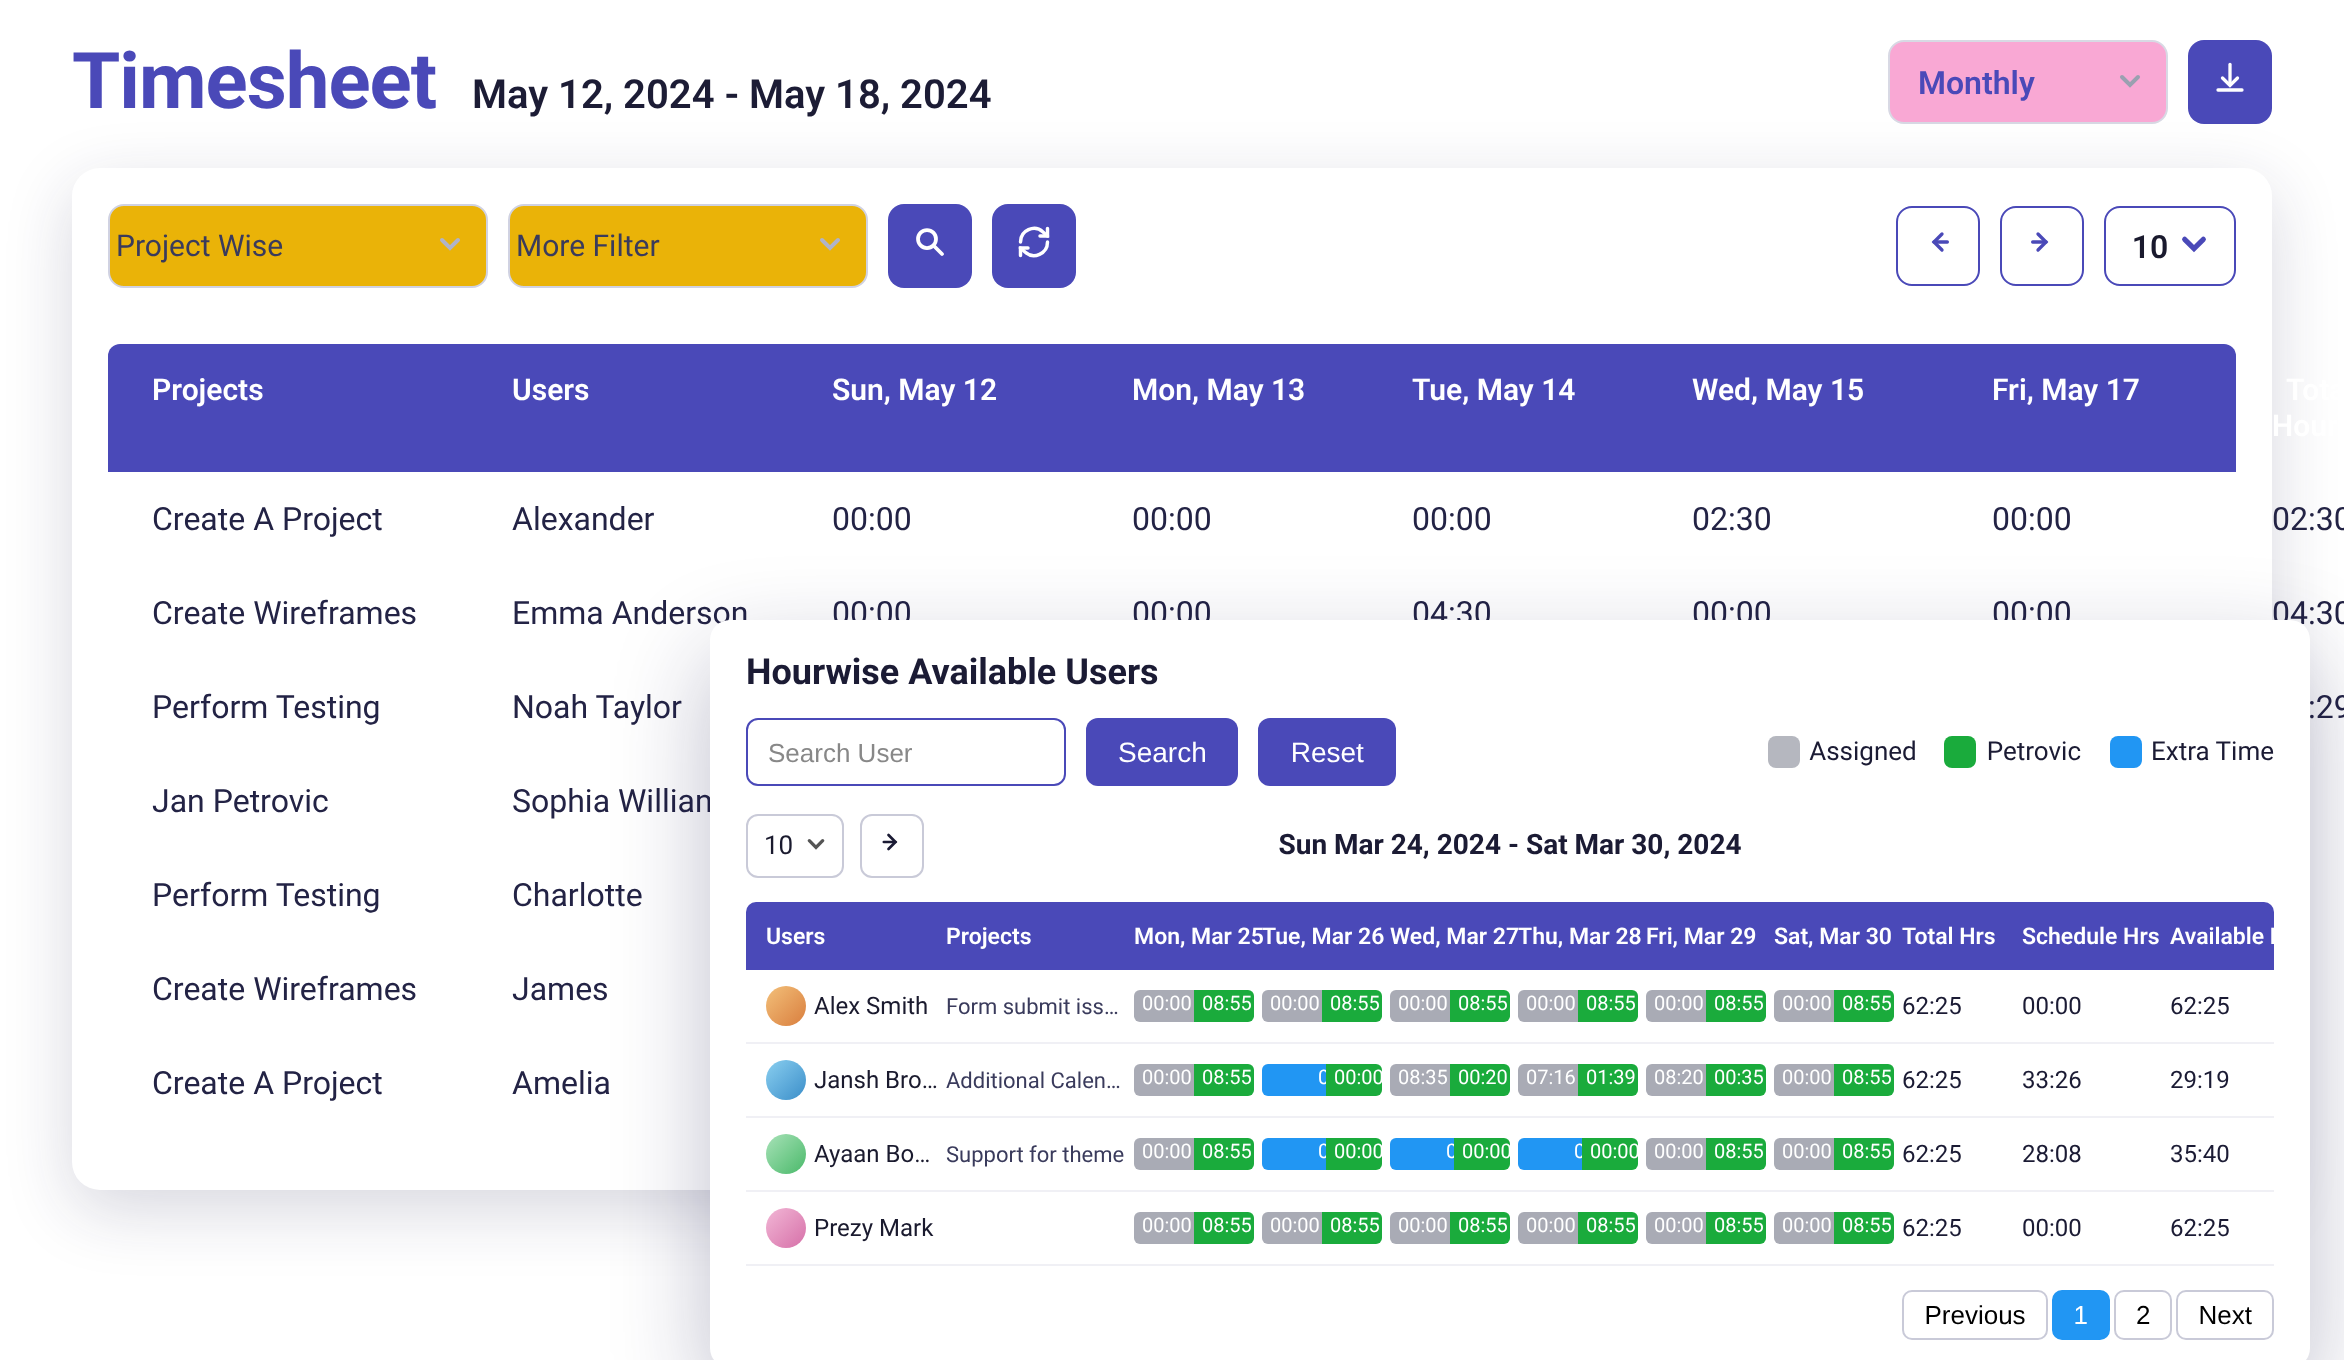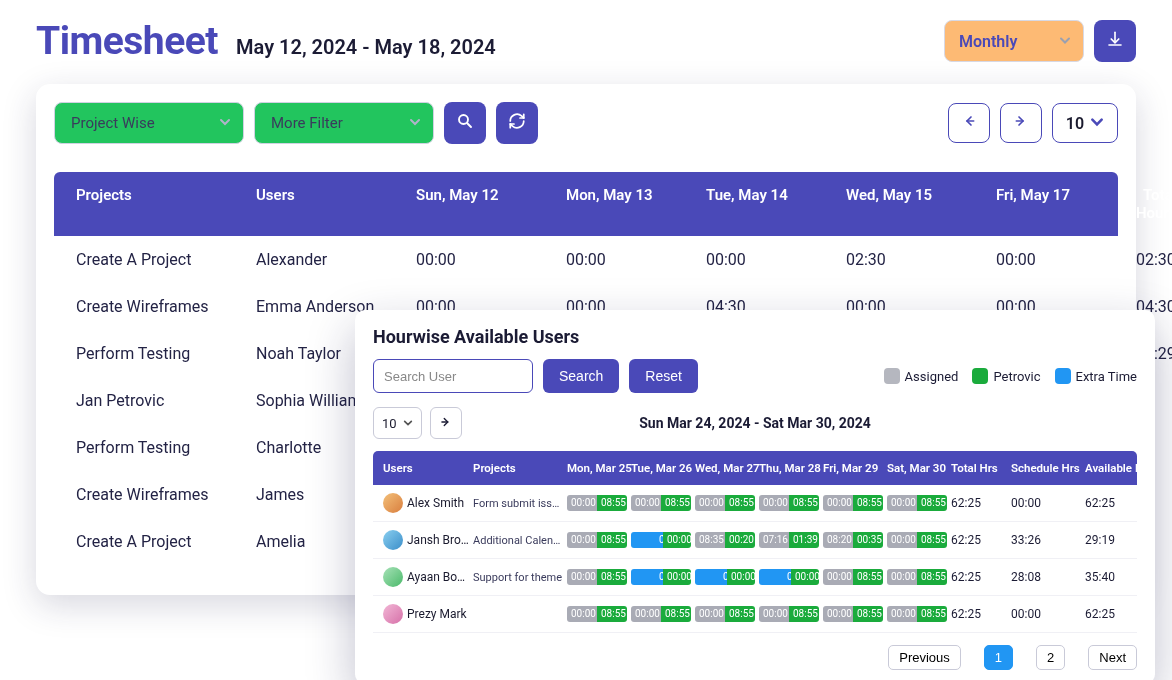--- a/index.html
+++ b/index.html
@@ -17,21 +17,21 @@
     display: flex;
     align-items: center;
     justify-content: space-between;
     padding: 18px 36px 0 36px;
   }
   .title-wrap { display: flex; align-items: baseline; gap: 18px; }
   .page-title { color: #4a49b8; font-size: 39px; font-weight: 700; letter-spacing: -0.5px; }
   .date-range { color: #1c1c35; font-size: 20px; font-weight: 600; }
   .top-right { display: flex; align-items: center; gap: 10px; }
   .select-light {
-    background: #fdba74;
+    background: #f9a8d4;
     border: 1px solid #d8d9e4;
     border-radius: 8px;
     padding: 11px 36px 10px 14px;
     font-size: 16px;
     color: #4a49b8;
     font-weight: 600;
     position: relative;
     display: flex;
     align-items: flex-end;
     height: 42px;
@@ -71,29 +71,29 @@
   .toolbar {
     display: flex;
     align-items: center;
     justify-content: space-between;
     margin-bottom: 28px;
   }
   .toolbar-left { display: flex; gap: 10px; align-items: center; }
   .select-box {
     border: 1px solid #d0d2e2;
     border-radius: 8px;
-    padding: 10px 36px 10px 16px;
+    padding: 10px 36px 10px 3px;
     font-size: 15px;
     color: #3a3b5c;
     position: relative;
     height: 42px;
     display: flex;
     align-items: center;
     cursor: pointer;
-    background: #22c55e;
+    background: #eab308;
   }
   .select-box .caret { position: absolute; right: 12px; top: 50%; transform: translateY(-50%); color: #b0b3c9; }
   .sb-wide1 { width: 190px; }
   .sb-wide2 { width: 180px; }
   .toolbar-right { display: flex; gap: 10px; align-items: center; }
   .btn-outline {
     border: 1.5px solid #4a49b8;
     background: #fff;
     color: #4a49b8;
     border-radius: 8px;
@@ -249,21 +249,21 @@
     line-height: 1;
   }
   .chip:first-child { border-top-right-radius: 0; border-bottom-right-radius: 0; }
   .chip:last-child { border-top-left-radius: 0; border-bottom-left-radius: 0; }
   .c-gray { background: #a9abb5; }
   .c-green { background: #1aab3c; }
   .c-blue { background: #2196f3; padding-left: 28px; }
 
   .num-cell { font-size: 12px; color: #1b1b34; }
 
-  .popup-footer { display: flex; justify-content: flex-end; gap: 23px; margin-top: 12px; }
+  .popup-footer { display: flex; justify-content: flex-end; gap: 2px; margin-top: 12px; }
   .pf-btn {
     border: 1px solid #c9cad8;
     background: #fff;
     border-radius: 5px;
     padding: 4px 10px;
     font-size: 13px;
     cursor: pointer;
   }
   .pf-btn.active { background: #2196f3; color: #fff; border-color: #2196f3; }
 

